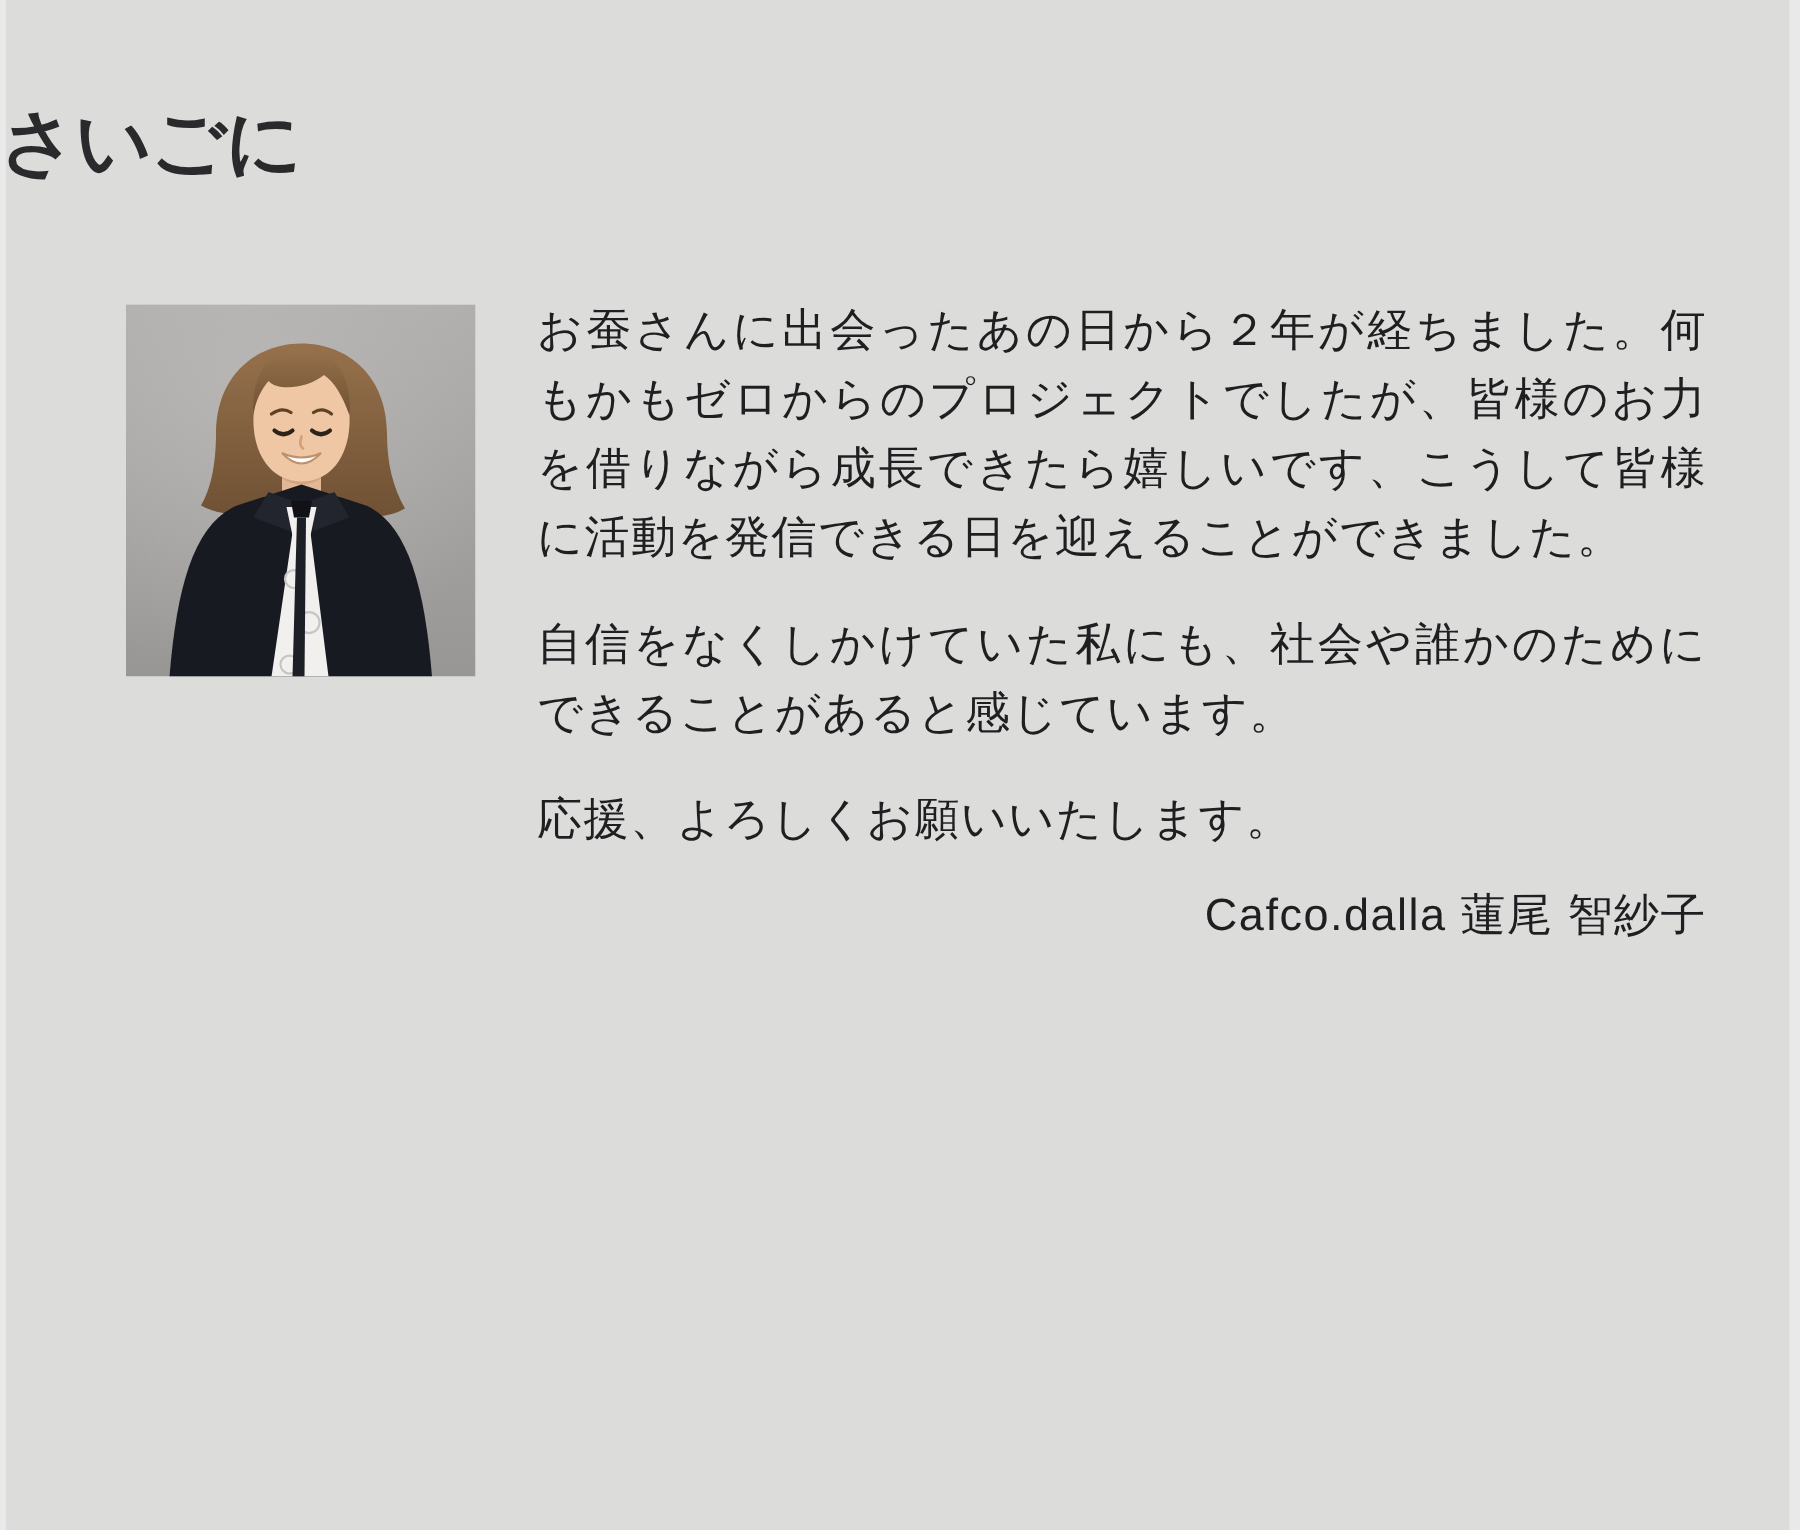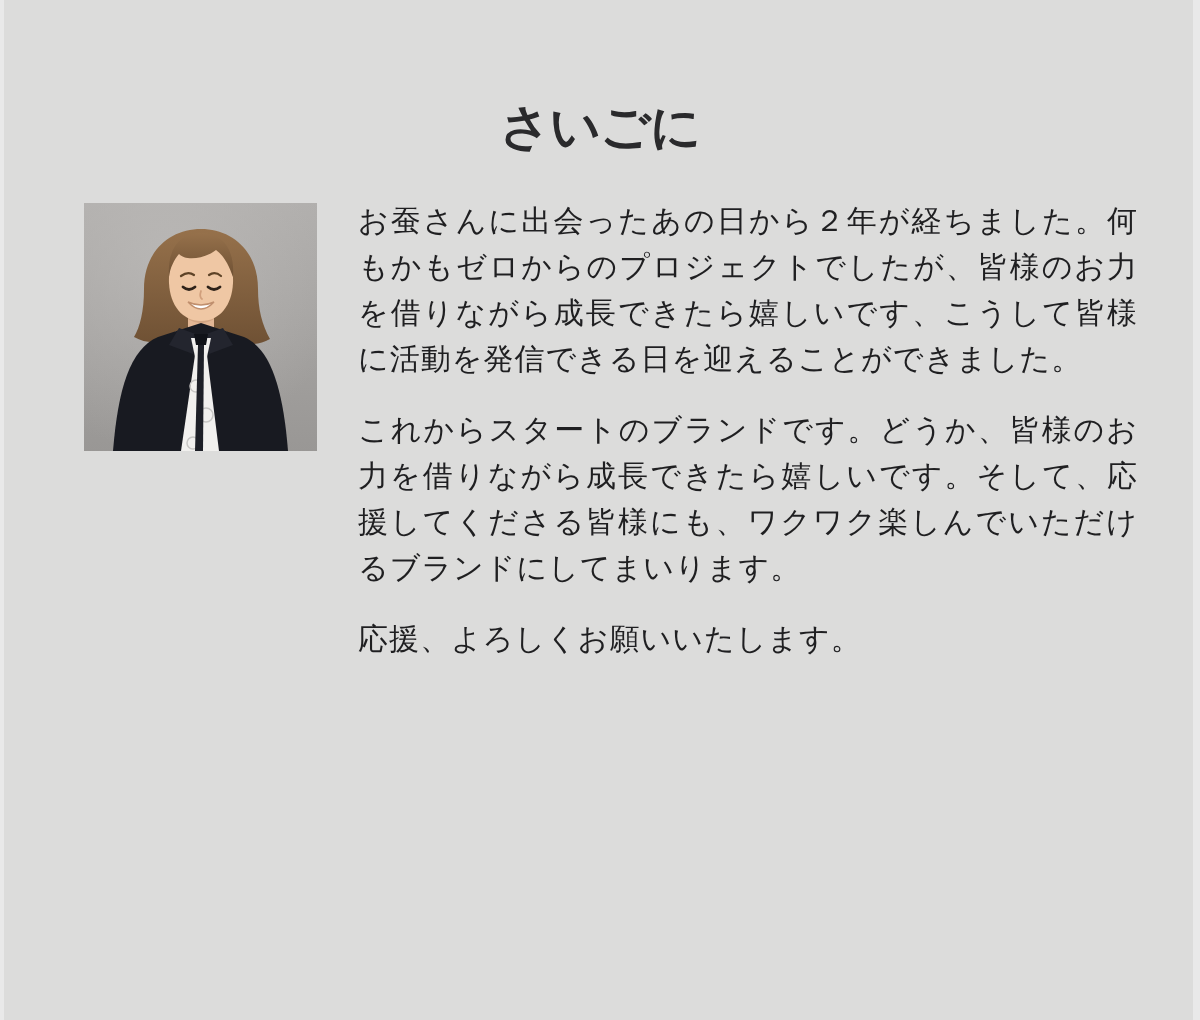--- a/index.html
+++ b/index.html
@@ -15,26 +15,25 @@
     background:var(--bg);
     color:var(--text);
     font-family:"Liberation Sans","DejaVu Sans",sans-serif;
   }
   .edge{position:absolute;top:0;bottom:0;background:rgba(255,255,255,0.38);}
   .edge-left{left:0;width:4px;}
   .edge-right{right:0;width:7px;}
   .title{
     position:absolute;
     top:70px;left:0;width:100%;
-    text-align:center;
+    text-align:left;
     font-size:50px;line-height:50px;
     font-weight:800;
     letter-spacing:-1px;
     color:var(--title);
-    margin-top:32px;
   }
   .photo{
     position:absolute;
     left:84px;top:203px;
     width:233px;height:248px;
   }
   .photo svg{display:block;width:100%;height:100%;}
   .content{
     position:absolute;
     left:358px;top:198px;
@@ -112,15 +111,16 @@
 
     <path d="M107 135 L 127 135 L 123 154 L 111 154 Z" fill="#f1f0ee"></path>
     <path d="M110 131 L 124 131 L 122 142 L 112 142 Z" fill="#101218"></path>
 
     <path d="M114 142 L 120 142 L 119 248 L 111 248 Z" fill="#1d1f27"></path>
   </svg>
 </div>
 
 <div class="content">
   <p>お蚕さんに出会ったあの日から２年が経ちました。何もかもゼロからのプロジェクトでしたが、皆様のお力を借りながら成長できたら嬉しいです、こうして皆様に活動を発信できる日を迎えることができました。</p>
-  <p>これからスタートのブランドです。どうか、皆様のお力を借りながら成長できたら嬉しいです。そして、応援してくださる皆様にも、ワクワク楽しんでいただけるブランドにしてまいります。</p>
+  <p>自信をなくしかけていた私にも、社会や誰かのためにできることがあると感じています。</p>
   <p class="last">応援、よろしくお願いいたします。</p>
+  <div class="signature">Cafco.dalla 蓮尾 智紗子</div>
 </div>
 
 </body></html>

